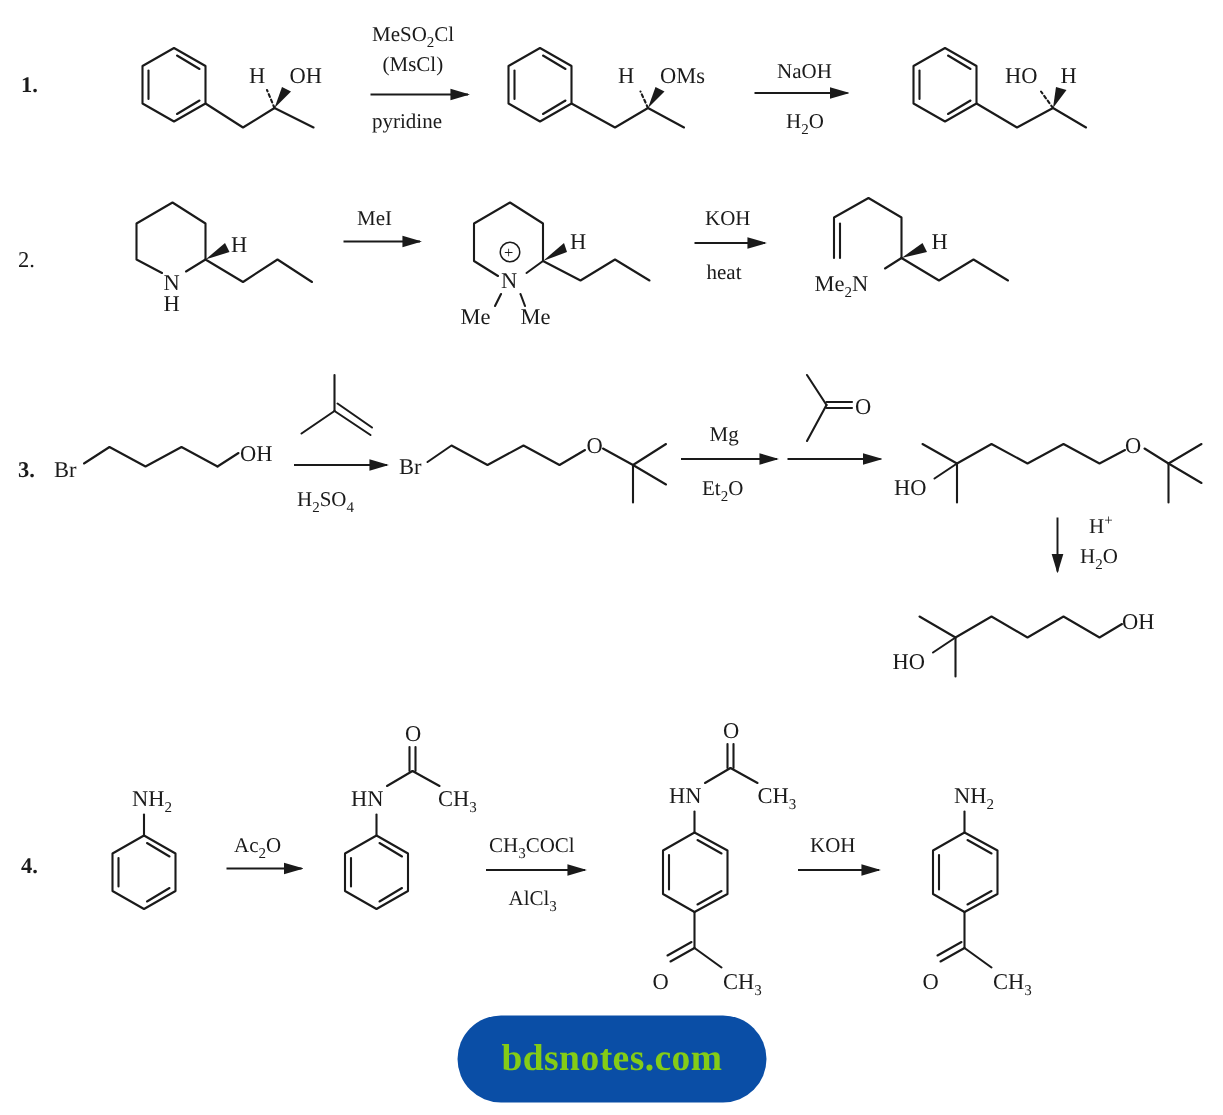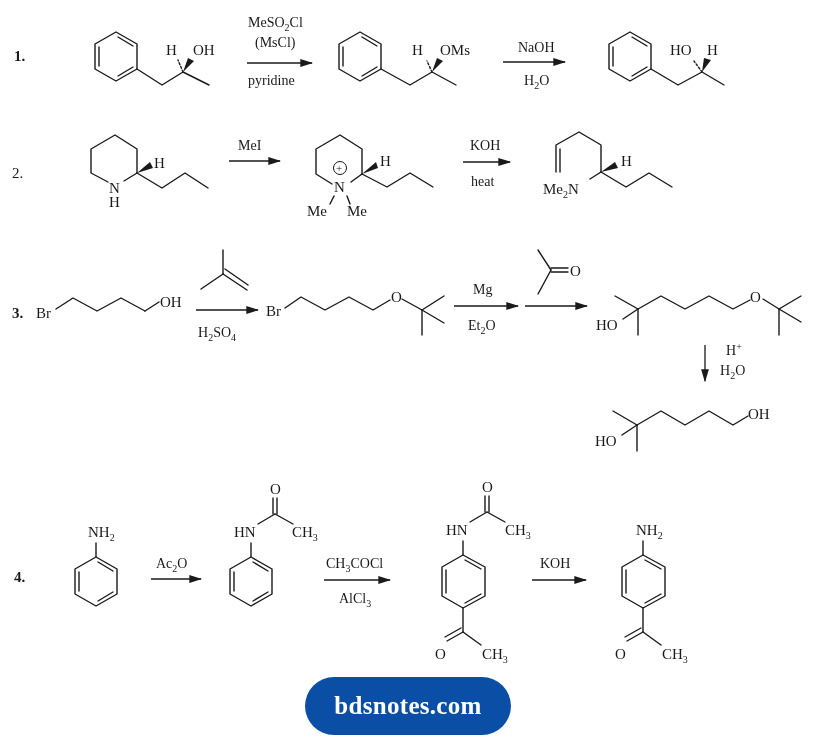--- a/index.html
+++ b/index.html
@@ -8,21 +8,21 @@
   svg.scheme { position: absolute; left: 0; top: 0; }
   svg text { font-family: "Liberation Serif", "DejaVu Serif", serif; fill: #1a1a1a; }
   .bond { stroke: #1a1a1a; stroke-width: 1.4; fill: none; stroke-linecap: round; stroke-linejoin: round; }
   .arrow { stroke: #1a1a1a; stroke-width: 1.3; fill: none; }
   .lbl { font-size: 15px; }
   .num { font-size: 15px; font-weight: bold; }
   .reag { font-size: 14px; }
   .sub { font-size: 10px; }
   .badge { position: absolute; left: 305px; top: 677px; width: 206px; height: 58px;
            background: #0a4ea6; border-radius: 29px; display: flex; align-items: center;
-           justify-content: center; color: #ffffff; font-family: "Liberation Serif", "DejaVu Serif", serif;
+           justify-content: center; color: #84cc16; font-family: "Liberation Serif", "DejaVu Serif", serif;
            font-size: 25px; font-weight: bold; letter-spacing: 0.3px; }
 </style>
 </head>
 <body>
 
 <svg class="scheme" width="815" height="743" viewBox="0 0 815 743">
   <defs>
     <marker id="ah" markerWidth="10" markerHeight="8" refX="9" refY="4" orient="auto">
       <path d="M0,1 L10,4 L0,7 Z" fill="#1a1a1a"></path>
     </marker>

